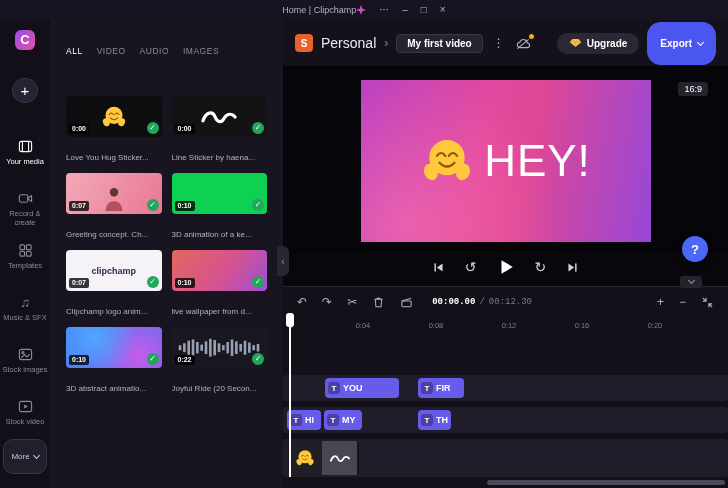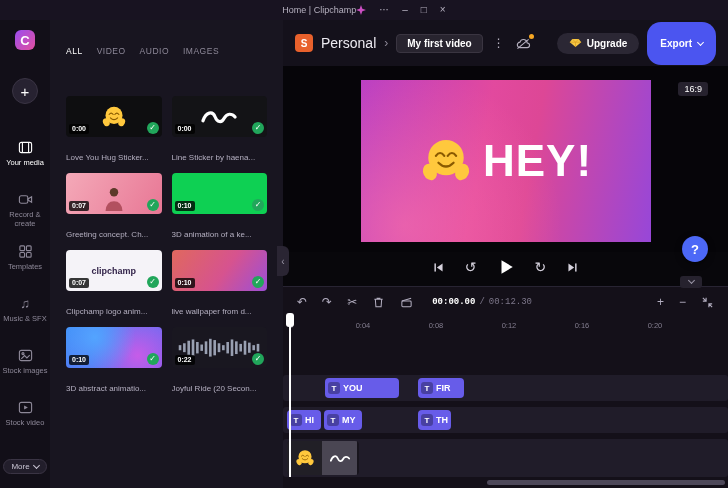--- a/index.html
+++ b/index.html
@@ -14,21 +14,21 @@
   .body{position:relative;display:flex;height:468px}
   
   .sidebar{width:50px;background:#120f18;display:flex;flex-direction:column;align-items:center;padding-top:10px;flex:none}
   .logo{width:20px;height:20px;border-radius:6px;background:linear-gradient(135deg,#9b4df0,#e2509e);display:flex;align-items:center;justify-content:center;font-weight:800;font-size:13px;color:#fff}
   .add-btn{margin-top:28px;width:26px;height:26px;border-radius:50%;background:#272231;border:1px solid #3a3444;color:#fff;font-size:15px;display:flex;align-items:center;justify-content:center}
   .nav{margin-top:36px;display:flex;flex-direction:column;gap:12px;width:100%}
   .nav-item{height:40px;display:flex;flex-direction:column;align-items:center;justify-content:flex-start;gap:3px;color:#8d8898;font-size:7.5px;line-height:1.25;text-align:center;padding:0 2px;cursor:default}
   .nav-item.active{color:#fff}
   .nav-item svg{width:15px;height:15px;flex:none}
   .nav-item .mus{font-size:13px;line-height:15px;height:15px}
-  .more-btn{margin-top:auto;margin-bottom:14px;background:#221e2b;border:1px solid #3a3444;border-radius:10px;padding:2px 7px;font-size:8px;color:#cac6d4;display:flex;align-items:center;gap:4px}
+  .more-btn{margin-top:auto;margin-bottom:14px;background:#221e2b;border:1px solid #3a3444;border-radius:10px;padding:12px 7px;font-size:8px;color:#cac6d4;display:flex;align-items:center;gap:4px}
   
   .media-panel{width:233px;background:#181520;padding:26px 16px 0;flex:none}
   .tabs{display:flex;gap:14px;font-size:8.5px;font-weight:400;letter-spacing:.5px;color:#8d8898}
   .tab.active{color:#fff}
   .media-grid{margin-top:40px;display:grid;grid-template-columns:1fr 1fr;column-gap:10px;row-gap:11px}
   .thumb{position:relative;height:41px;border-radius:4px;overflow:hidden;display:flex;align-items:center;justify-content:center}
   .media-title{margin-top:16px;font-size:8px;color:#b4afc0;white-space:nowrap;overflow:hidden;text-overflow:ellipsis}
   .dur{position:absolute;left:3px;bottom:3px;background:rgba(0,0,0,.78);border-radius:2px;padding:1px 3px;font-size:7px;font-weight:700;color:#fff;line-height:1.2}
   .check{position:absolute;right:3px;bottom:3px;width:12px;height:12px;border-radius:50%;background:#21a65b;color:#fff;font-size:8px;display:flex;align-items:center;justify-content:center;line-height:1}
   .th-hug{background:#0e0e10}
@@ -59,21 +59,21 @@
   .dot{position:absolute;right:-2px;top:-3px;width:5px;height:5px;border-radius:50%;background:#f6a723}
   .upgrade{margin-left:auto;display:flex;align-items:center;gap:5px;background:#2b2734;border:none;border-radius:14px;padding:5px 12px;font-size:10px;font-weight:600;color:#fff}
   .gem{width:13px;height:10px}
   .export{display:flex;align-items:center;gap:6px;background:#4b55f0;border:none;border-radius:14px;padding:16px 13px;font-size:10px;font-weight:700;color:#fff}
   .chev{width:5px;height:5px;border-right:1.5px solid currentColor;border-bottom:1.5px solid currentColor;transform:rotate(45deg);margin-top:-2px;display:inline-block}
   
   .stage{position:absolute;top:46px;left:0;width:100%;height:186px;background:#060509}
   .ratio{position:absolute;right:20px;top:62px;background:#26222e;border-radius:3px;padding:2px 6px;font-size:9px;color:#fff;z-index:3}
   .video{position:absolute;left:50%;top:14px;transform:translateX(-50%);width:290px;height:162px;display:flex;align-items:center;justify-content:center;gap:10px;background:radial-gradient(circle at 15% 90%,rgba(255,120,170,.55) 0%,rgba(255,120,170,0) 55%),linear-gradient(100deg,#b93fc4 0%,#e2499e 42%,#dd4796 58%,#9747d8 100%)}
   .hug-lg{width:54px;height:54px}
-  .hey{font-size:44px;font-weight:700;letter-spacing:1px;color:#fff}
+  .hey{font-size:44px;font-weight:400;letter-spacing:1px;color:#fff}
   
   .controls{position:absolute;top:238px;left:0;width:100%;display:flex;align-items:center;justify-content:center;gap:20px;color:#d6d2de}
   .ctl{background:none;border:none;color:#d6d2de;display:flex;align-items:center;justify-content:center}
   .ctl svg{width:13px;height:13px}
   .ctl.play svg{width:18px;height:18px}
   .ctl .g{font-size:14px;line-height:1}
   .help{position:absolute;right:20px;top:216px;width:26px;height:26px;border-radius:50%;background:#4c68f7;color:#fff;font-size:13px;font-weight:700;display:flex;align-items:center;justify-content:center;box-shadow:0 2px 6px rgba(0,0,0,.5);z-index:5}
   .panel-chevron{position:absolute;right:26px;top:256px;width:22px;height:12px;border-radius:3px;background:#26222e;display:flex;align-items:center;justify-content:center;z-index:5}
   .panel-chevron .chev{color:#9a95a6;margin-top:-3px}
   

